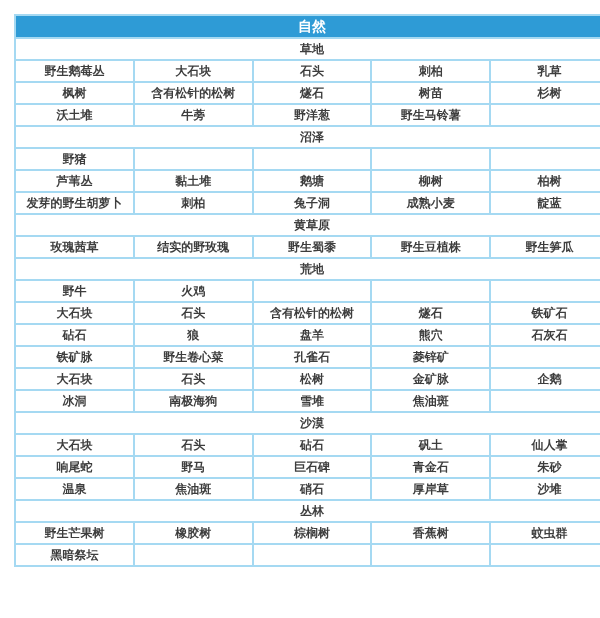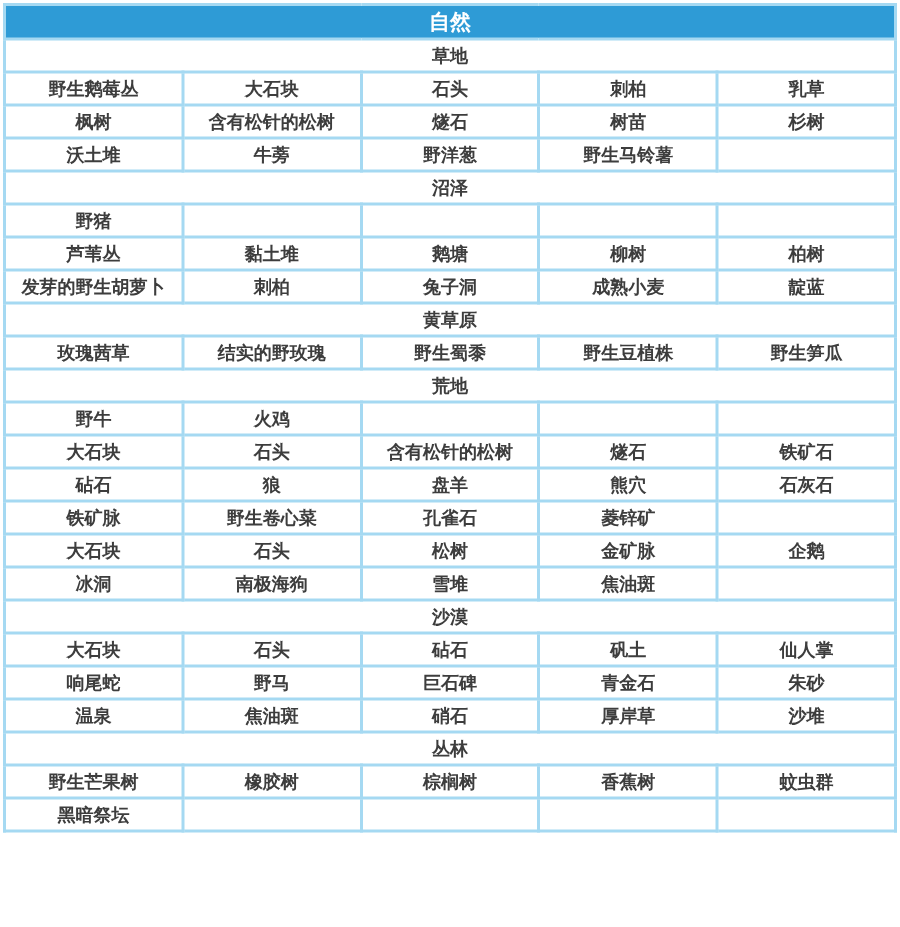--- a/index.html
+++ b/index.html
@@ -12,21 +12,21 @@
   html,body{
     margin:0;
     padding:0;
     background:var(--bg);
     font-family:"Liberation Sans","DejaVu Sans",sans-serif;
   }
   .page{
     width:600px;
     height:618px;
     box-sizing:border-box;
-    padding:2px;
+    padding:14px;
     background:var(--bg);
     overflow:hidden;
   }
   table.nature{
     border-collapse:collapse;
     width:596px;
     table-layout:fixed;
   }
   table.nature th,
   table.nature td{

